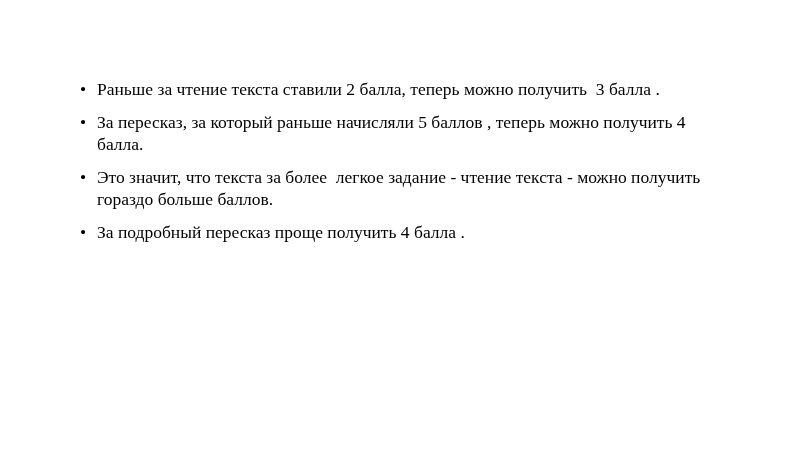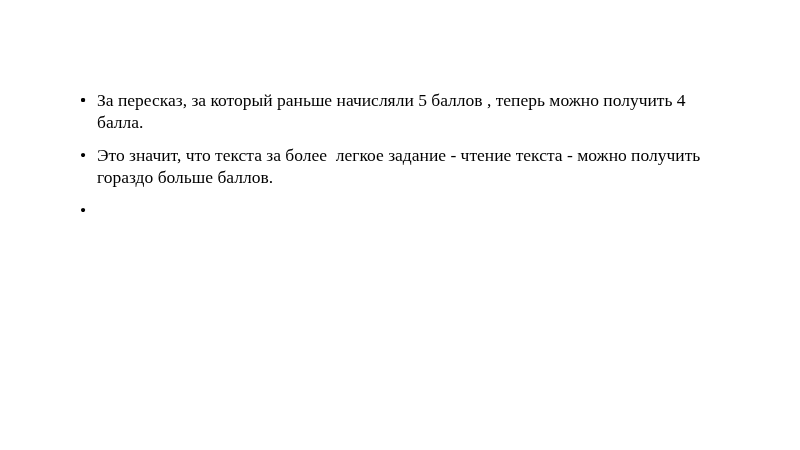--- a/index.html
+++ b/index.html
@@ -57,27 +57,29 @@
   }
 </style>
 </head>
 <body>
 
 <div class="slide">
   <div class="content-block">
     <ul class="bullet-list">
       <li>
         <span class="bullet-dot">•</span>
+        <span class="bullet-text">Раньше за чтение текста ставили 2 балла, теперь можно получить  3 балла .</span>
       </li>
       <li>
         <span class="bullet-dot">•</span>
         <span class="bullet-text">За пересказ, за который раньше начисляли 5 баллов , теперь можно получить 4 балла.</span>
       </li>
       <li>
         <span class="bullet-dot">•</span>
         <span class="bullet-text">Это значит, что текста за более  легкое задание - чтение текста - можно получить гораздо больше баллов.</span>
       </li>
       <li>
         <span class="bullet-dot">•</span>
+        <span class="bullet-text">За подробный пересказ проще получить 4 балла .</span>
       </li>
     </ul>
   </div>
 </div>
 
 </body></html>

